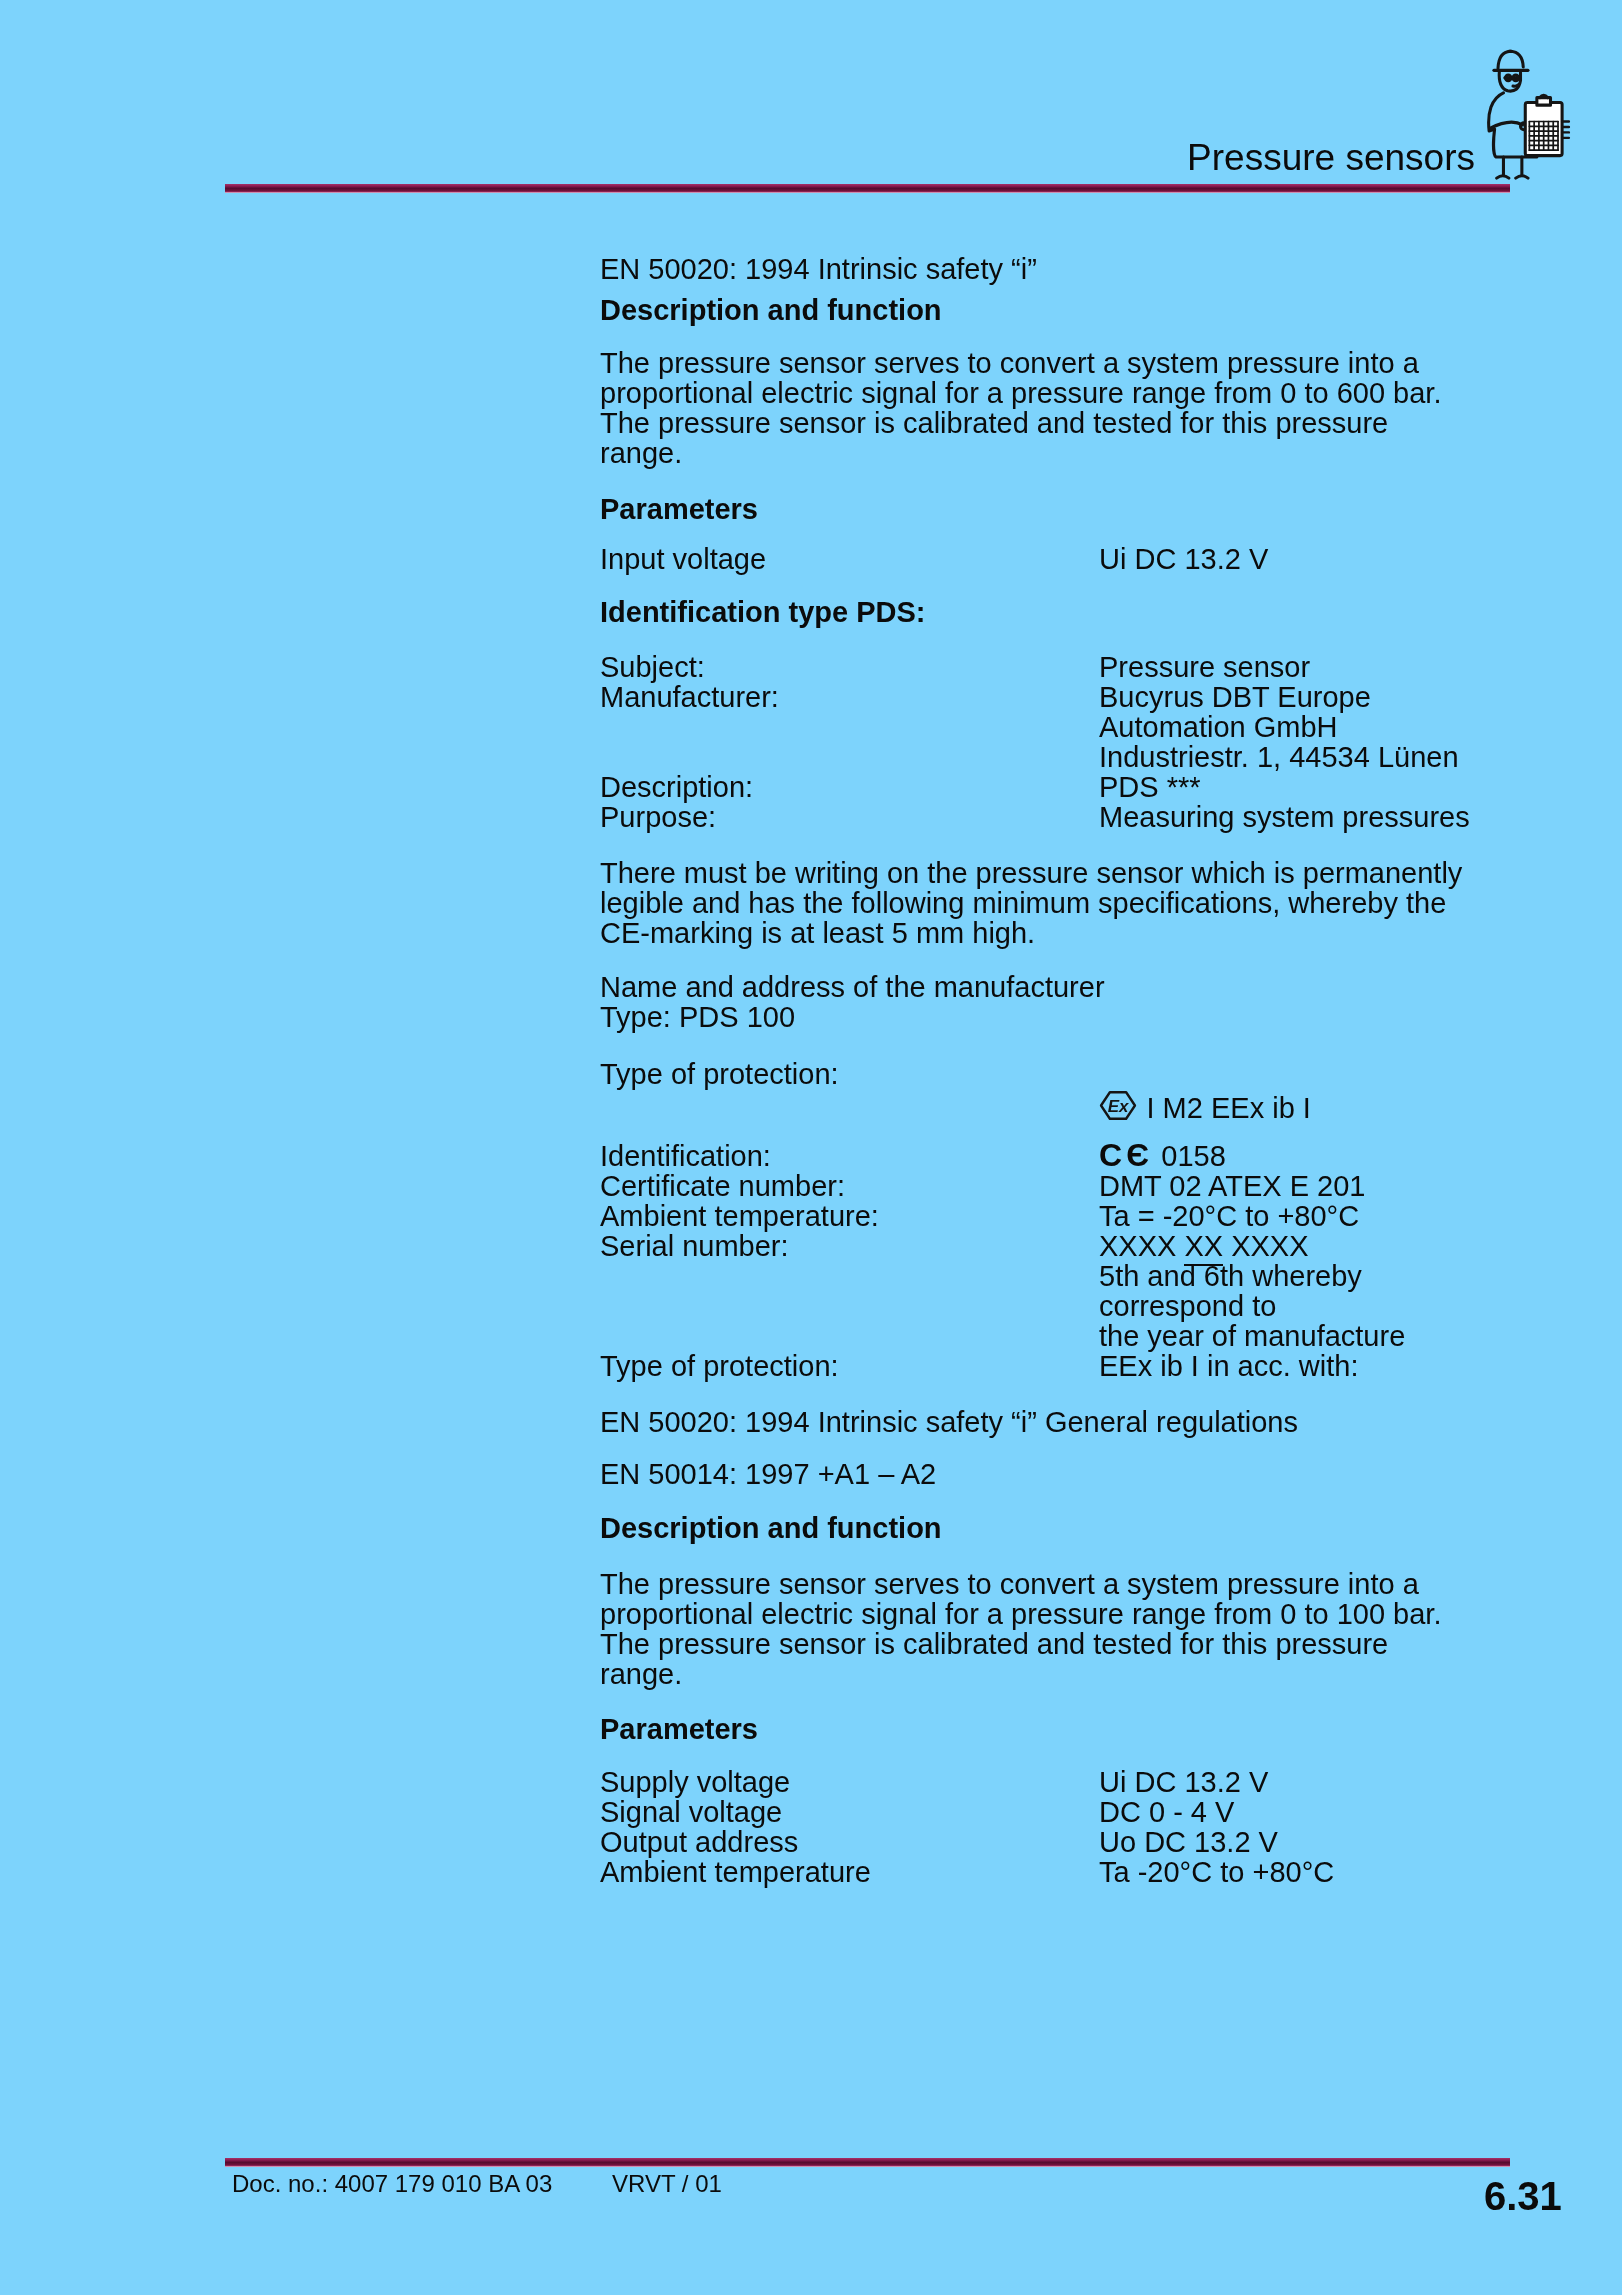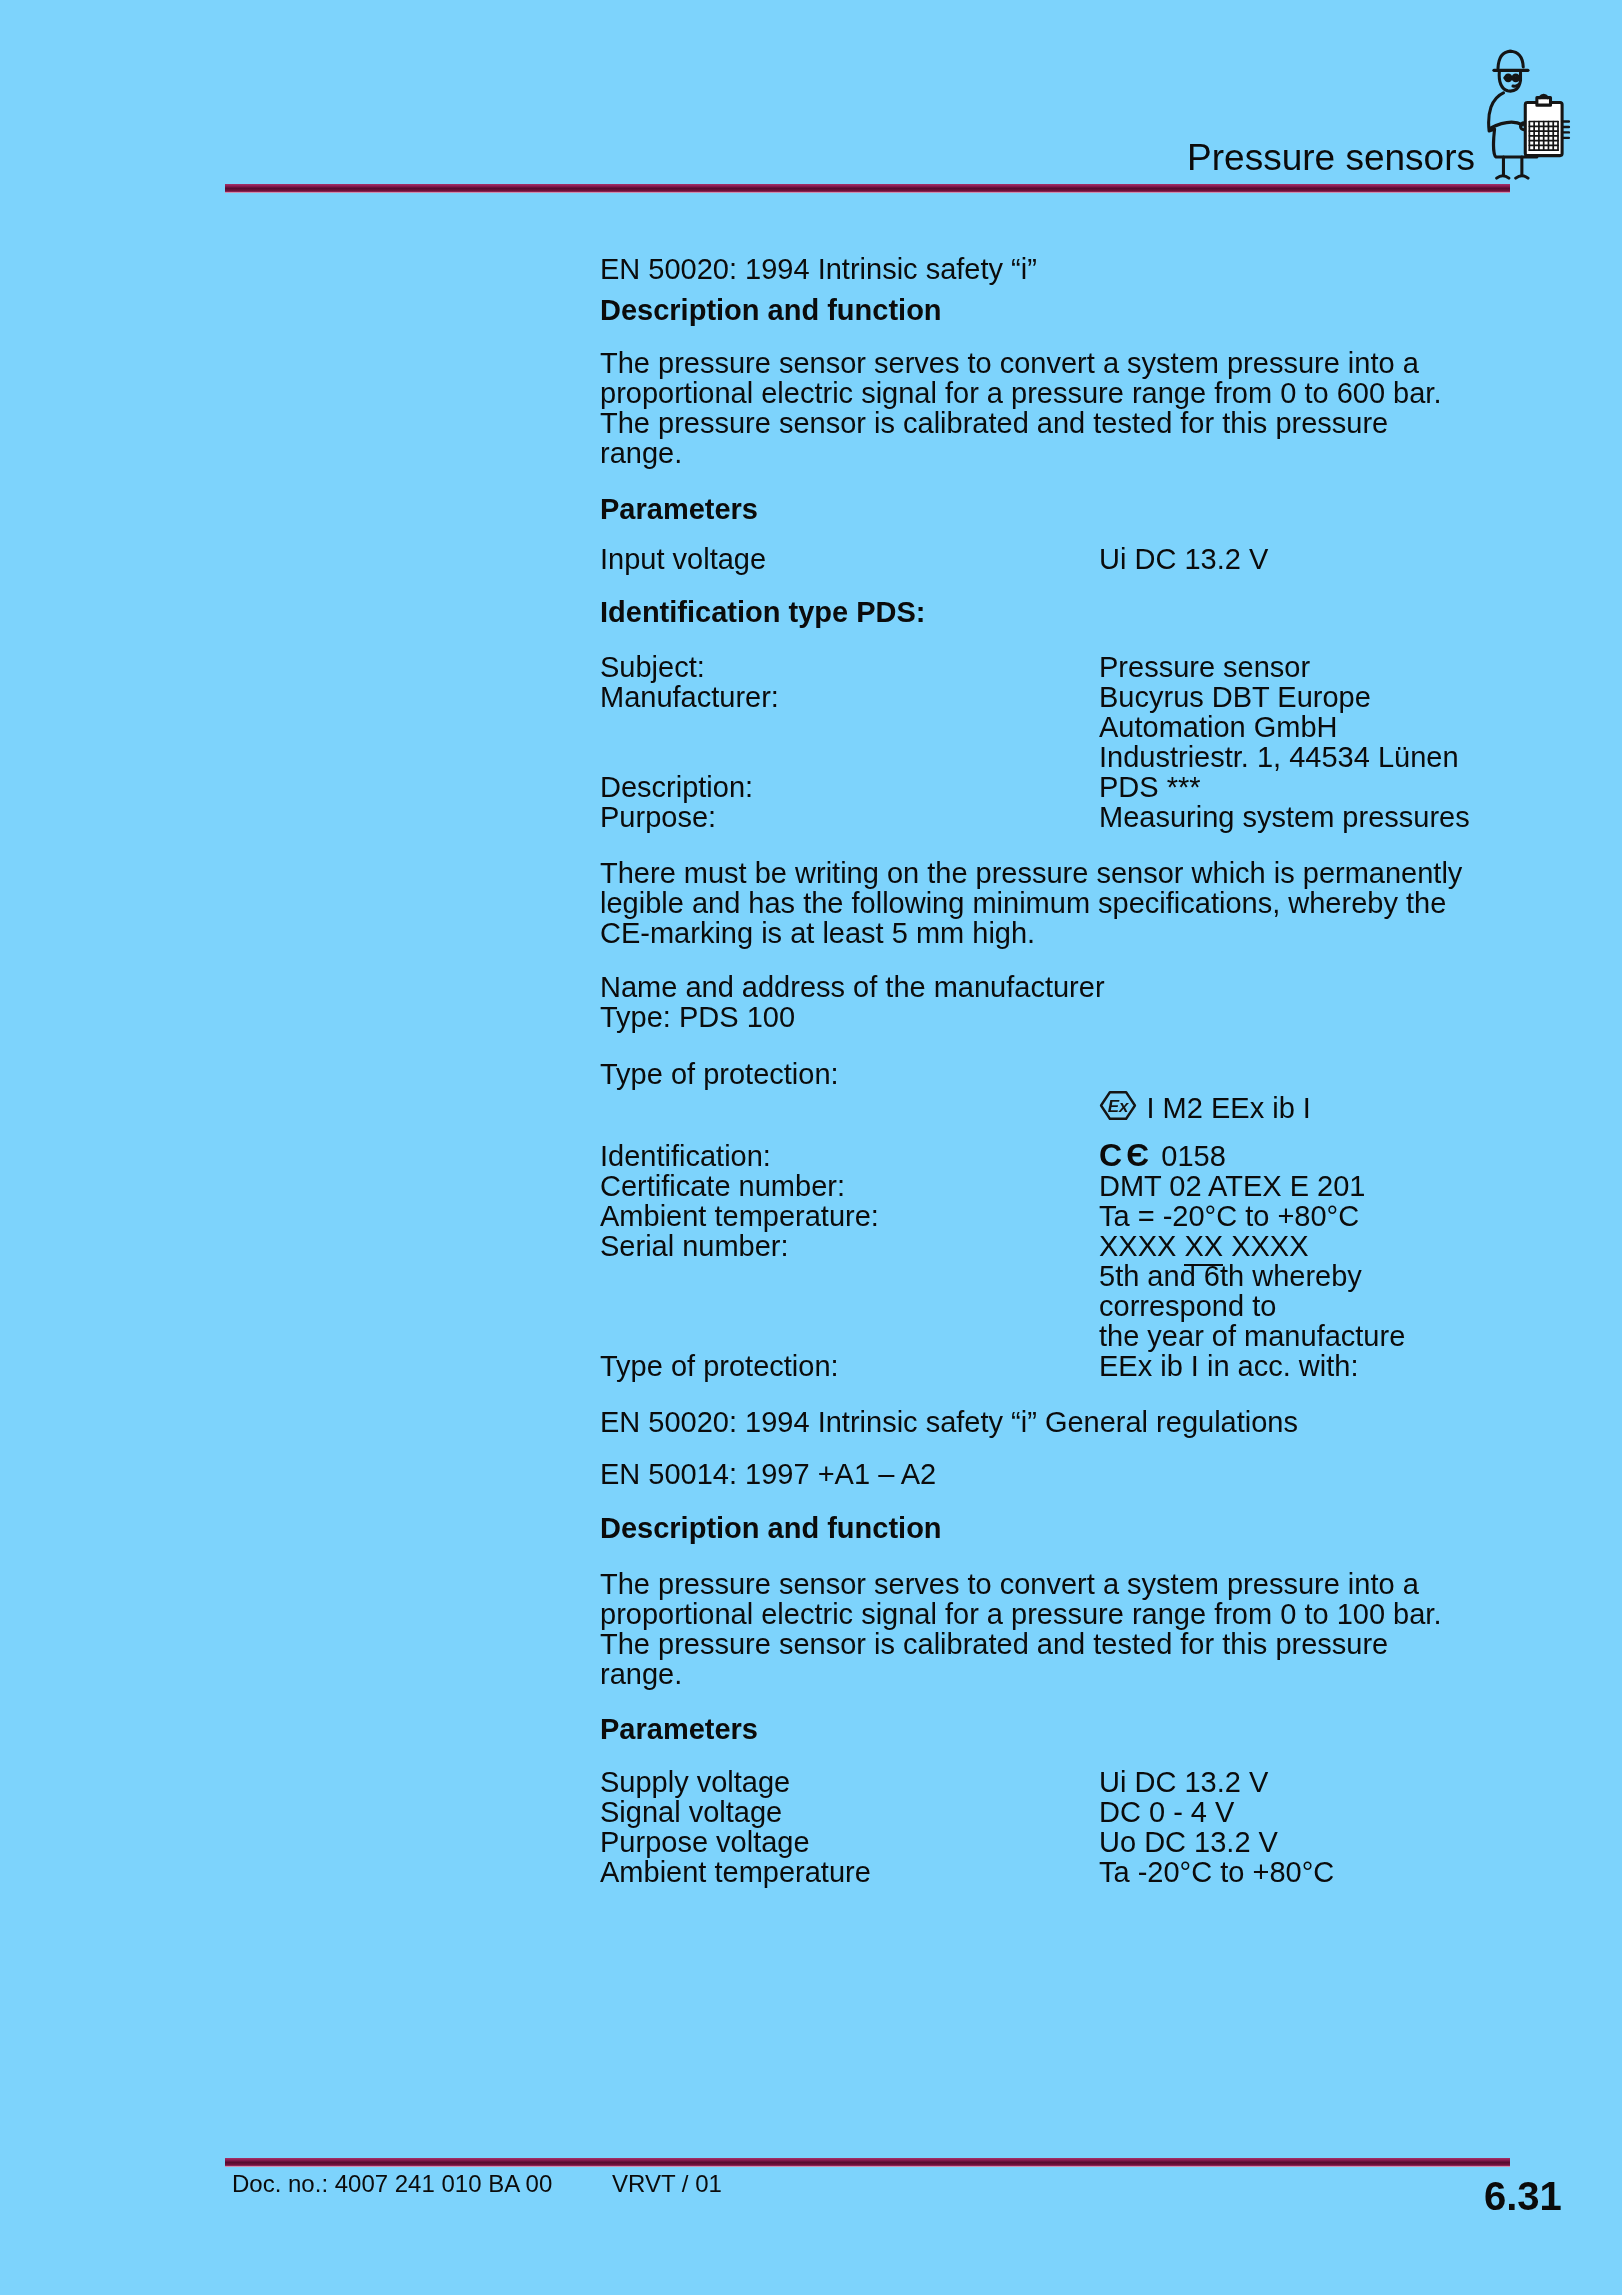--- a/index.html
+++ b/index.html
@@ -253,30 +253,30 @@
     <div class="block">
       <div class="row">
         <div class="label">Supply voltage</div>
         <div class="value">Ui DC 13.2 V</div>
       </div>
       <div class="row">
         <div class="label">Signal voltage</div>
         <div class="value">DC 0 - 4 V</div>
       </div>
       <div class="row">
-        <div class="label">Purpose voltage</div>
+        <div class="label">Output address</div>
         <div class="value">Uo DC 13.2 V</div>
       </div>
       <div class="row">
         <div class="label">Ambient temperature</div>
         <div class="value">Ta -20°C to +80°C</div>
       </div>
     </div>
 
   </div>
 
   <div class="rule footer-rule"></div>
-  <div class="footer-docno">Doc. no.: 4007 241 010 BA 00</div>
+  <div class="footer-docno">Doc. no.: 4007 179 010 BA 03</div>
   <div class="footer-revision">VRVT / 01</div>
   <div class="footer-page">6.31</div>
 
 </div>
 
 
 </body></html>

